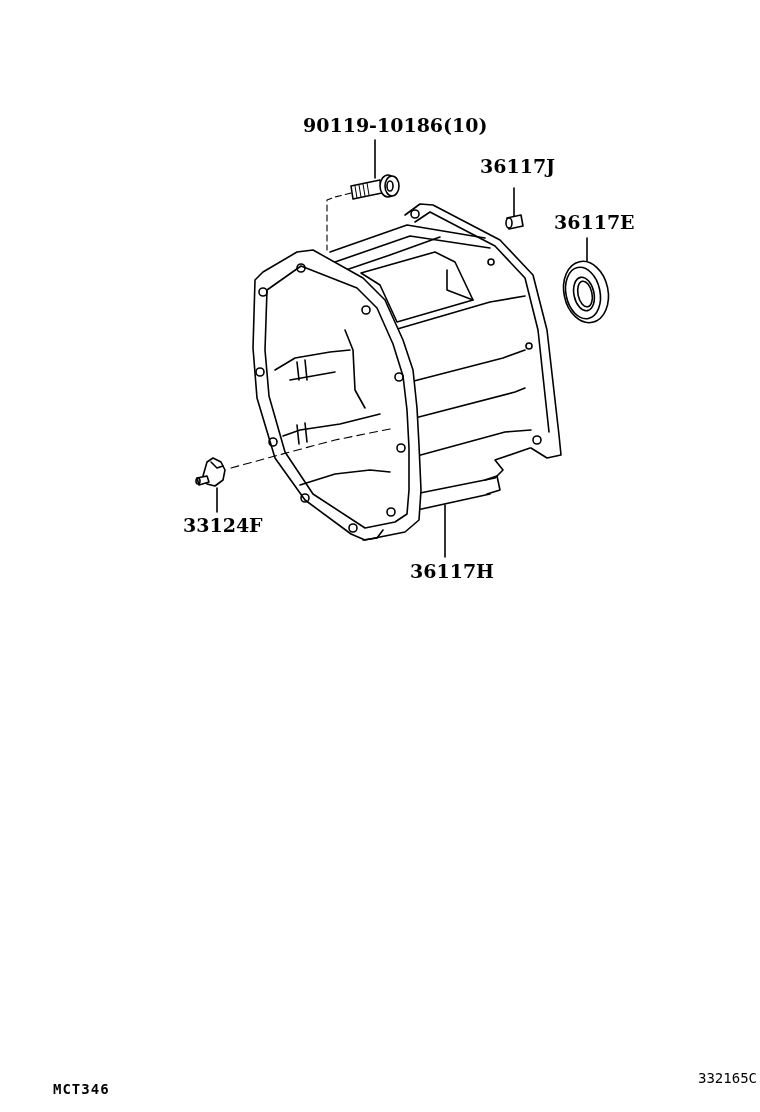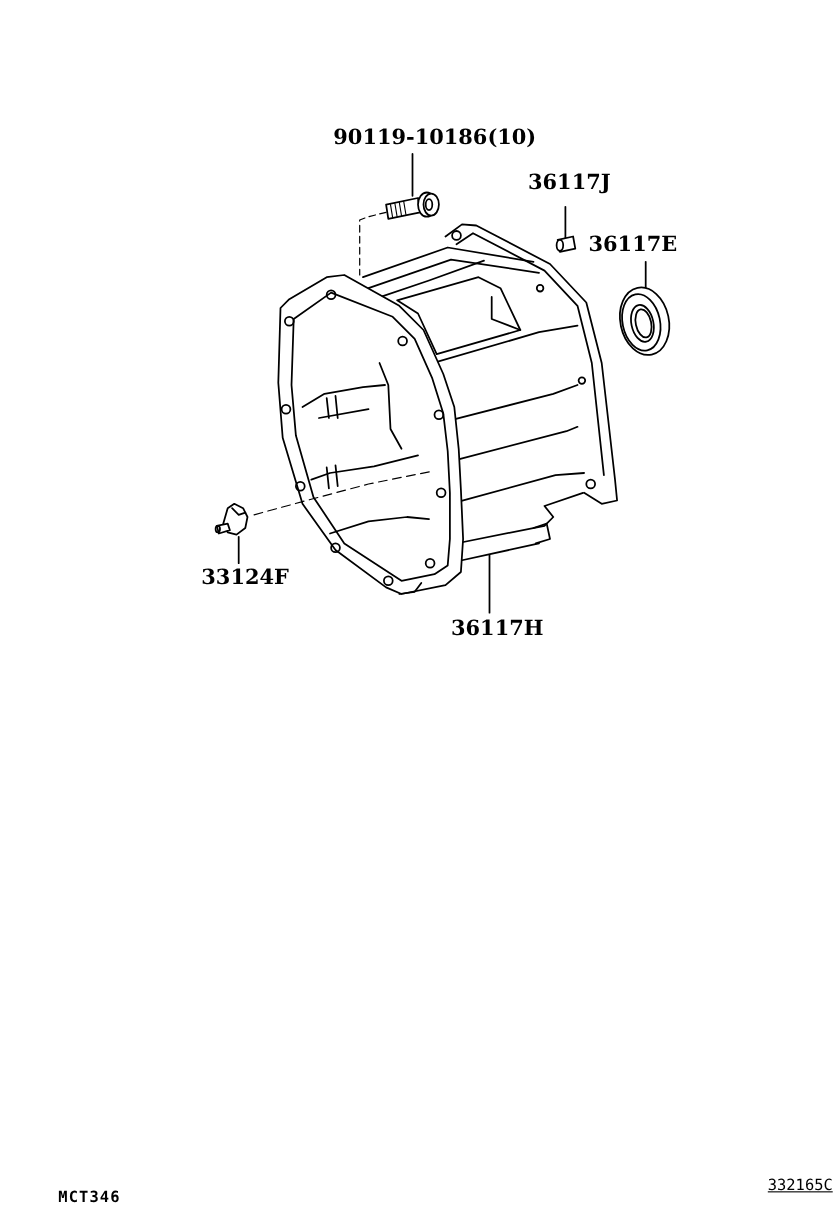--- a/index.html
+++ b/index.html
@@ -120,19 +120,19 @@
       <ellipse cx="163" cy="481" rx="2" ry="3"></ellipse>
     </g>
 
     <path d="M196 468 L240 456 L300 440 L360 428" stroke-dasharray="8 5" stroke-width="1.1"></path>
 
     <line x1="182" y1="488" x2="182" y2="512"></line>
   </svg>
 
   <div class="lbl" style="left:268px; top:116px;">90119-10186(10)</div>
   <div class="lbl" style="left:445px; top:157px;">36117J</div>
-  <div class="lbl" style="left:500px; top:213px;">36117E</div>
+  <div class="lbl" style="left:519px; top:213px;">36117E</div>
   <div class="lbl" style="left:375px; top:562px;">36117H</div>
   <div class="lbl" style="left:148px; top:516px;">33124F</div>
 
   <div class="code code-left" style="left:18px; top:1082px;">MCT346</div>
-  <div class="code" style="left:663px; top:1071px;text-decoration:underline;">332165C</div>
+  <div class="code" style="left:663px; top:1071px;">332165C</div>
 </div>
 
 </body></html>

